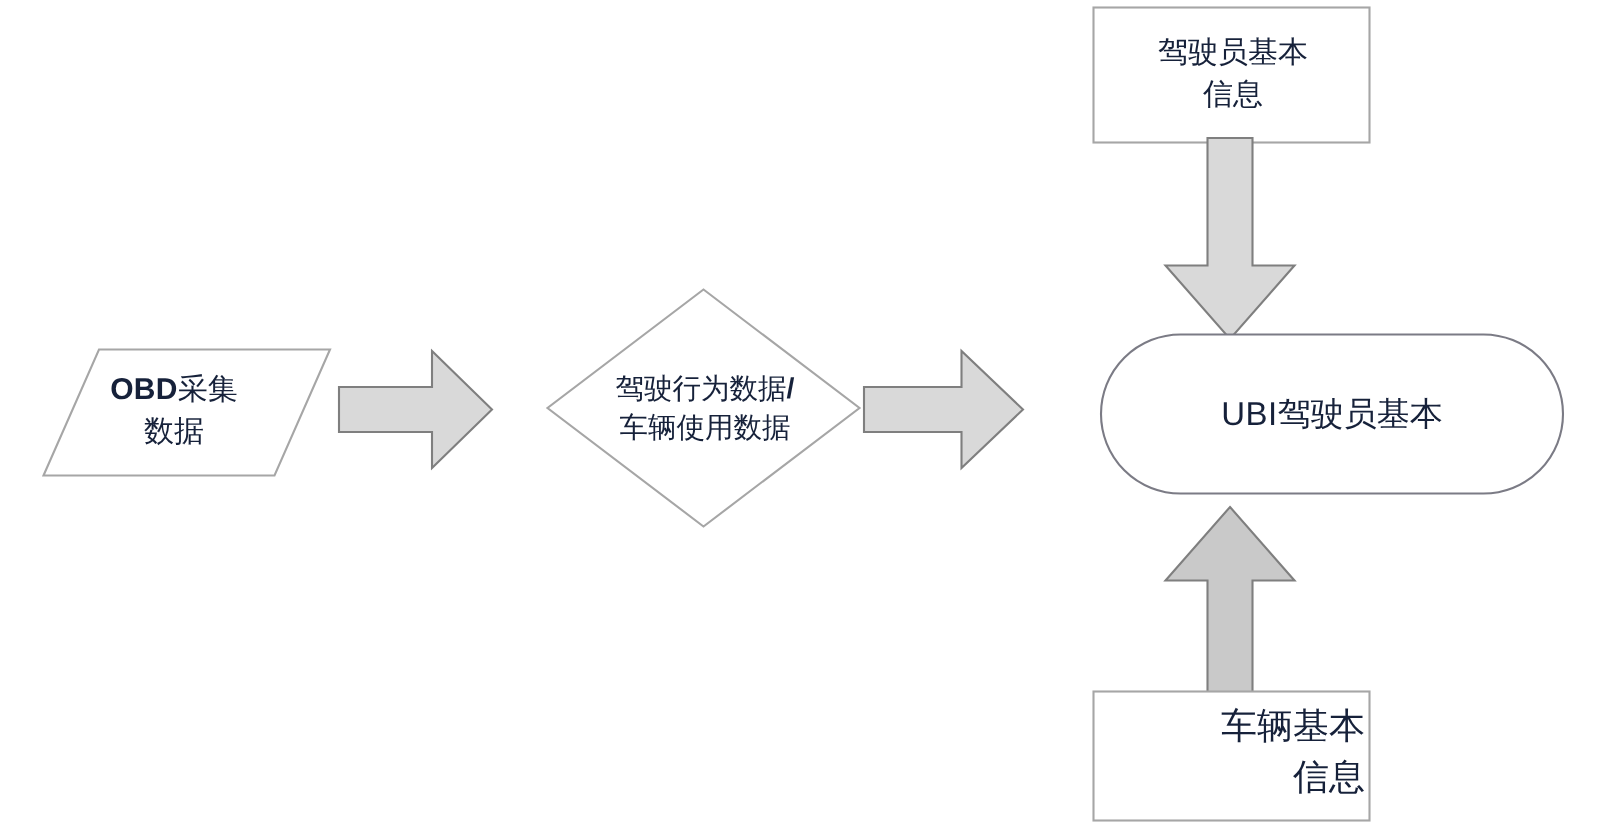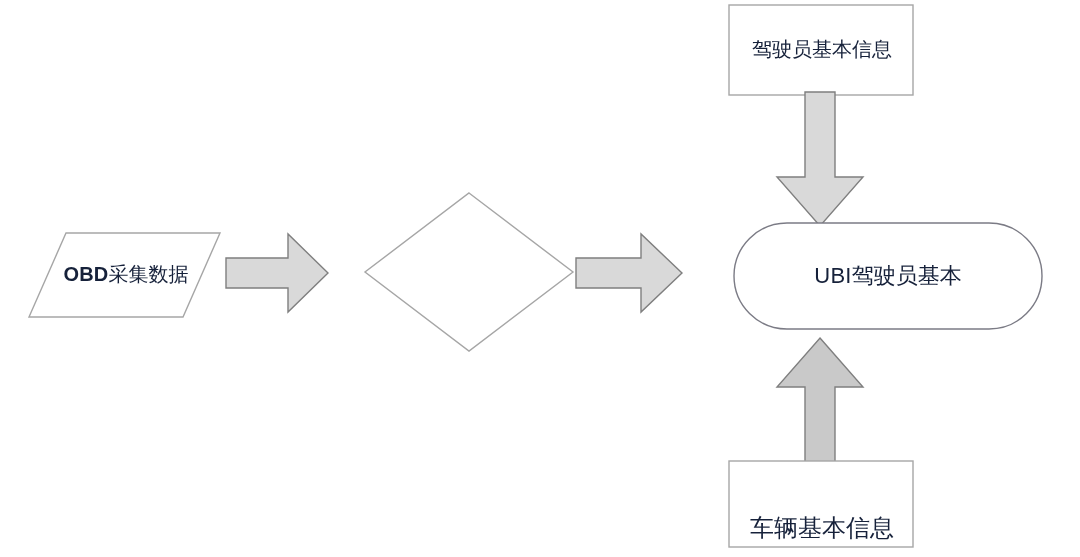--- a/index.html
+++ b/index.html
@@ -13,41 +13,41 @@
   #canvas {
     position: relative;
     width: 1080px;
     height: 557px;
     background: #ffffff;
     overflow: hidden;
   }
   .node-label {
     position: absolute;
     display: flex;
-    flex-direction: row;
+    flex-direction: column;
     align-items: center;
     justify-content: center;
     text-align: center;
     color: #16213a;
     line-height: 1.38;
     pointer-events: none;
     white-space: nowrap;
   }
   .node-label .ln { display: block; }
 
   
   #shape-parallelogram {
     position: absolute;
     left: 28px;
     top: 232px;
     width: 193px;
     height: 86px;
   }
   #label-parallelogram {
-    left: 38px;
+    left: 28px;
     top: 234px;
     width: 176px;
     height: 82px;
     font-size: 20px;
   }
   #label-parallelogram .ln-bold-lead b {
     font-family: "Liberation Sans", "DejaVu Sans", sans-serif;
     font-weight: bold;
     letter-spacing: .2px;
   }
@@ -177,20 +177,24 @@
     <svg class="shape-svg" width="104" height="80" viewBox="0 0 104 80">
       <polygon points="1,25 63,25 63,1 103,40 63,79 63,55 1,55" fill="#d9d9d9" stroke="#7f7f7f" stroke-width="1.4" stroke-linejoin="miter"></polygon>
     </svg>
   </div>
 
   <div id="shape-diamond">
     <svg class="shape-svg" width="210" height="160" viewBox="0 0 210 160">
       <polygon points="105,1 209,80 105,159 1,80" fill="#ffffff" stroke="#a6a6a6" stroke-width="1.4"></polygon>
     </svg>
   </div>
+  <div class="node-label" id="label-diamond">
+    <span class="ln ln-slash"><span>驾驶行为数据</span><b>/</b></span>
+    <span class="ln">车辆使用数据</span>
+  </div>
 
   <div id="arrow-behavior-to-model">
     <svg class="shape-svg" width="108" height="80" viewBox="0 0 108 80">
       <polygon points="1,25 66,25 66,1 107,40 66,79 66,55 1,55" fill="#d9d9d9" stroke="#7f7f7f" stroke-width="1.4" stroke-linejoin="miter"></polygon>
     </svg>
   </div>
 
   <div id="shape-rect-top">
     <svg class="shape-svg" width="186" height="92" viewBox="0 0 186 92">
       <rect x="1" y="1" width="184" height="90" fill="#ffffff" stroke="#a6a6a6" stroke-width="1.4"></rect>

